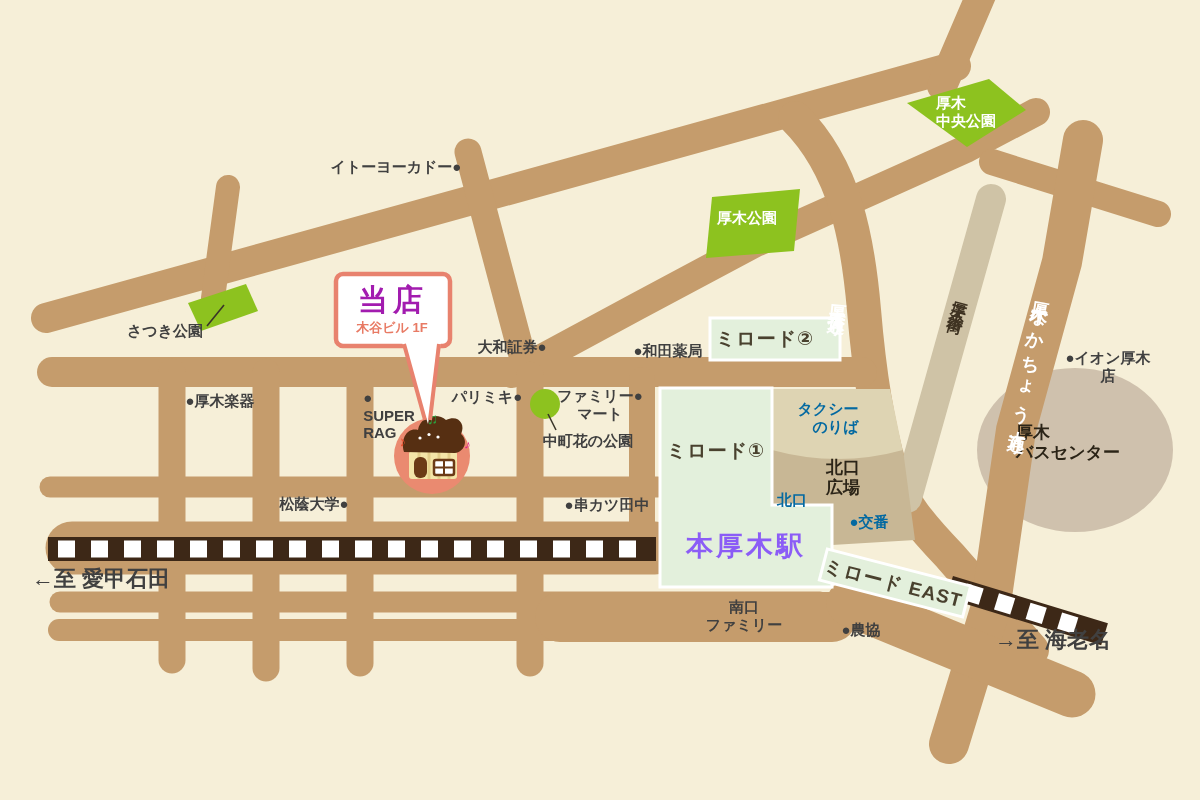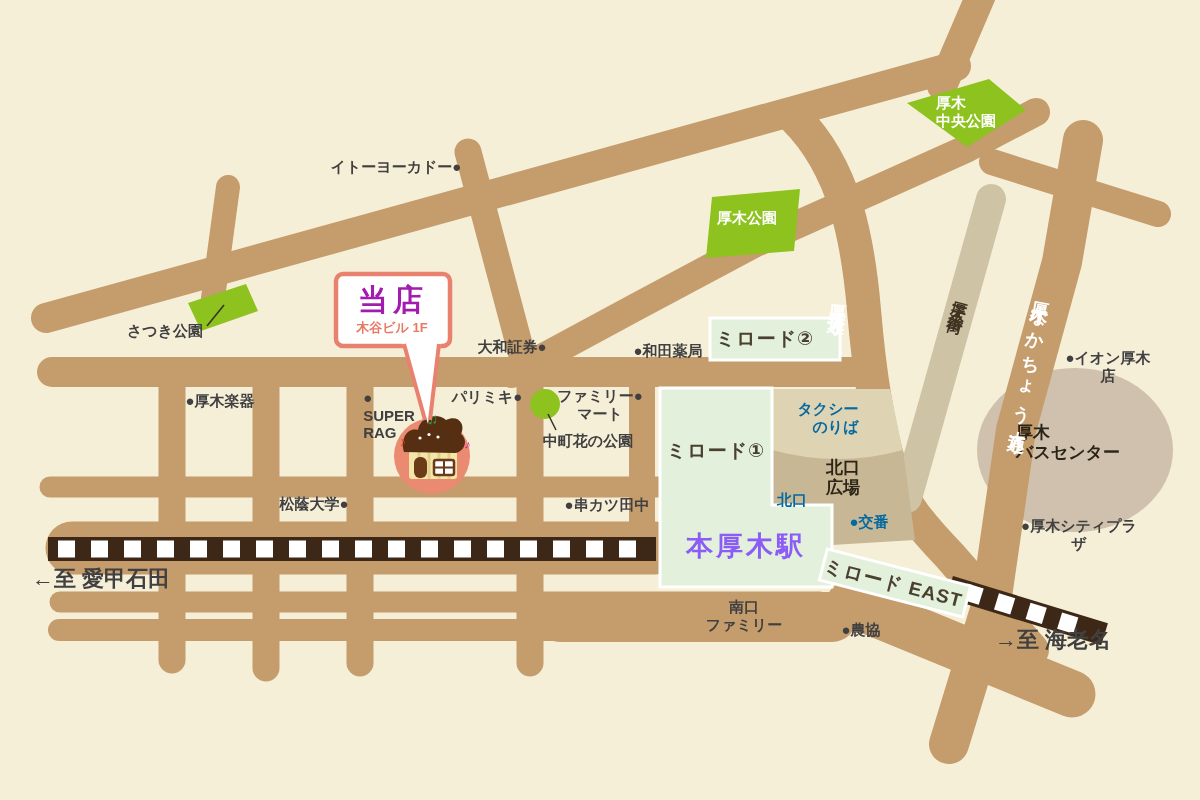--- a/index.html
+++ b/index.html
@@ -159,21 +159,20 @@
       <div class="map-label dir" style="left: 1053px; top: 640px;">→至 海老名</div>
       <div class="map-label plaza" style="left: 869px; top: 522px;">●交番</div>
       <div class="map-label plaza" style="left: 792px; top: 500px;">北口</div>
       <div class="map-label plaza-lg" style="left: 843px; top: 478px;">北口
 広場</div>
       <div class="map-label plaza" style="left: 828px; top: 418px;">タクシー
 のりば</div>
       <div class="map-label " style="left: 1108px; top: 367px;">●イオン厚木店</div>
       <div class="map-label ta-left plaza-lg" style="left: 1068px; top: 443px;">厚木
 バスセンター</div>
-      <div class="map-label " style="left: 1079px; top: 535px;">●厚木シティプラザ</div>
       <div class="map-label miload" style="left: 745px; top: 339px; margin-left: 20px;">ミロード②</div>
       <div class="map-label miload" style="left: 716px; top: 451px;">ミロード①</div>
       <div class="map-label station-big" style="left: 746px; top: 547px;">本厚木駅</div>
       <div class="map-label miload" style="left: 893px; top: 584px; transform: translate(-50%, -50%) rotate(14.5deg);">ミロード EAST</div>
       <div class="map-label white" style="left: 747px; top: 218px;">厚木公園</div>
       <div class="map-label white ta-left" style="left: 966px; top: 112px;">厚木
 中央公園</div>
       <div class="map-label callout-main" style="left: 393px; top: 300px;">当店</div>
       <div class="map-label callout-sub" style="left: 392px; top: 328px;">木谷ビル 1F</div>
       <div class="map-label road-v white" style="left: 837px; top: 310px; transform: translate(-50%, -50%) rotate(6deg);">厚木大通り</div>

